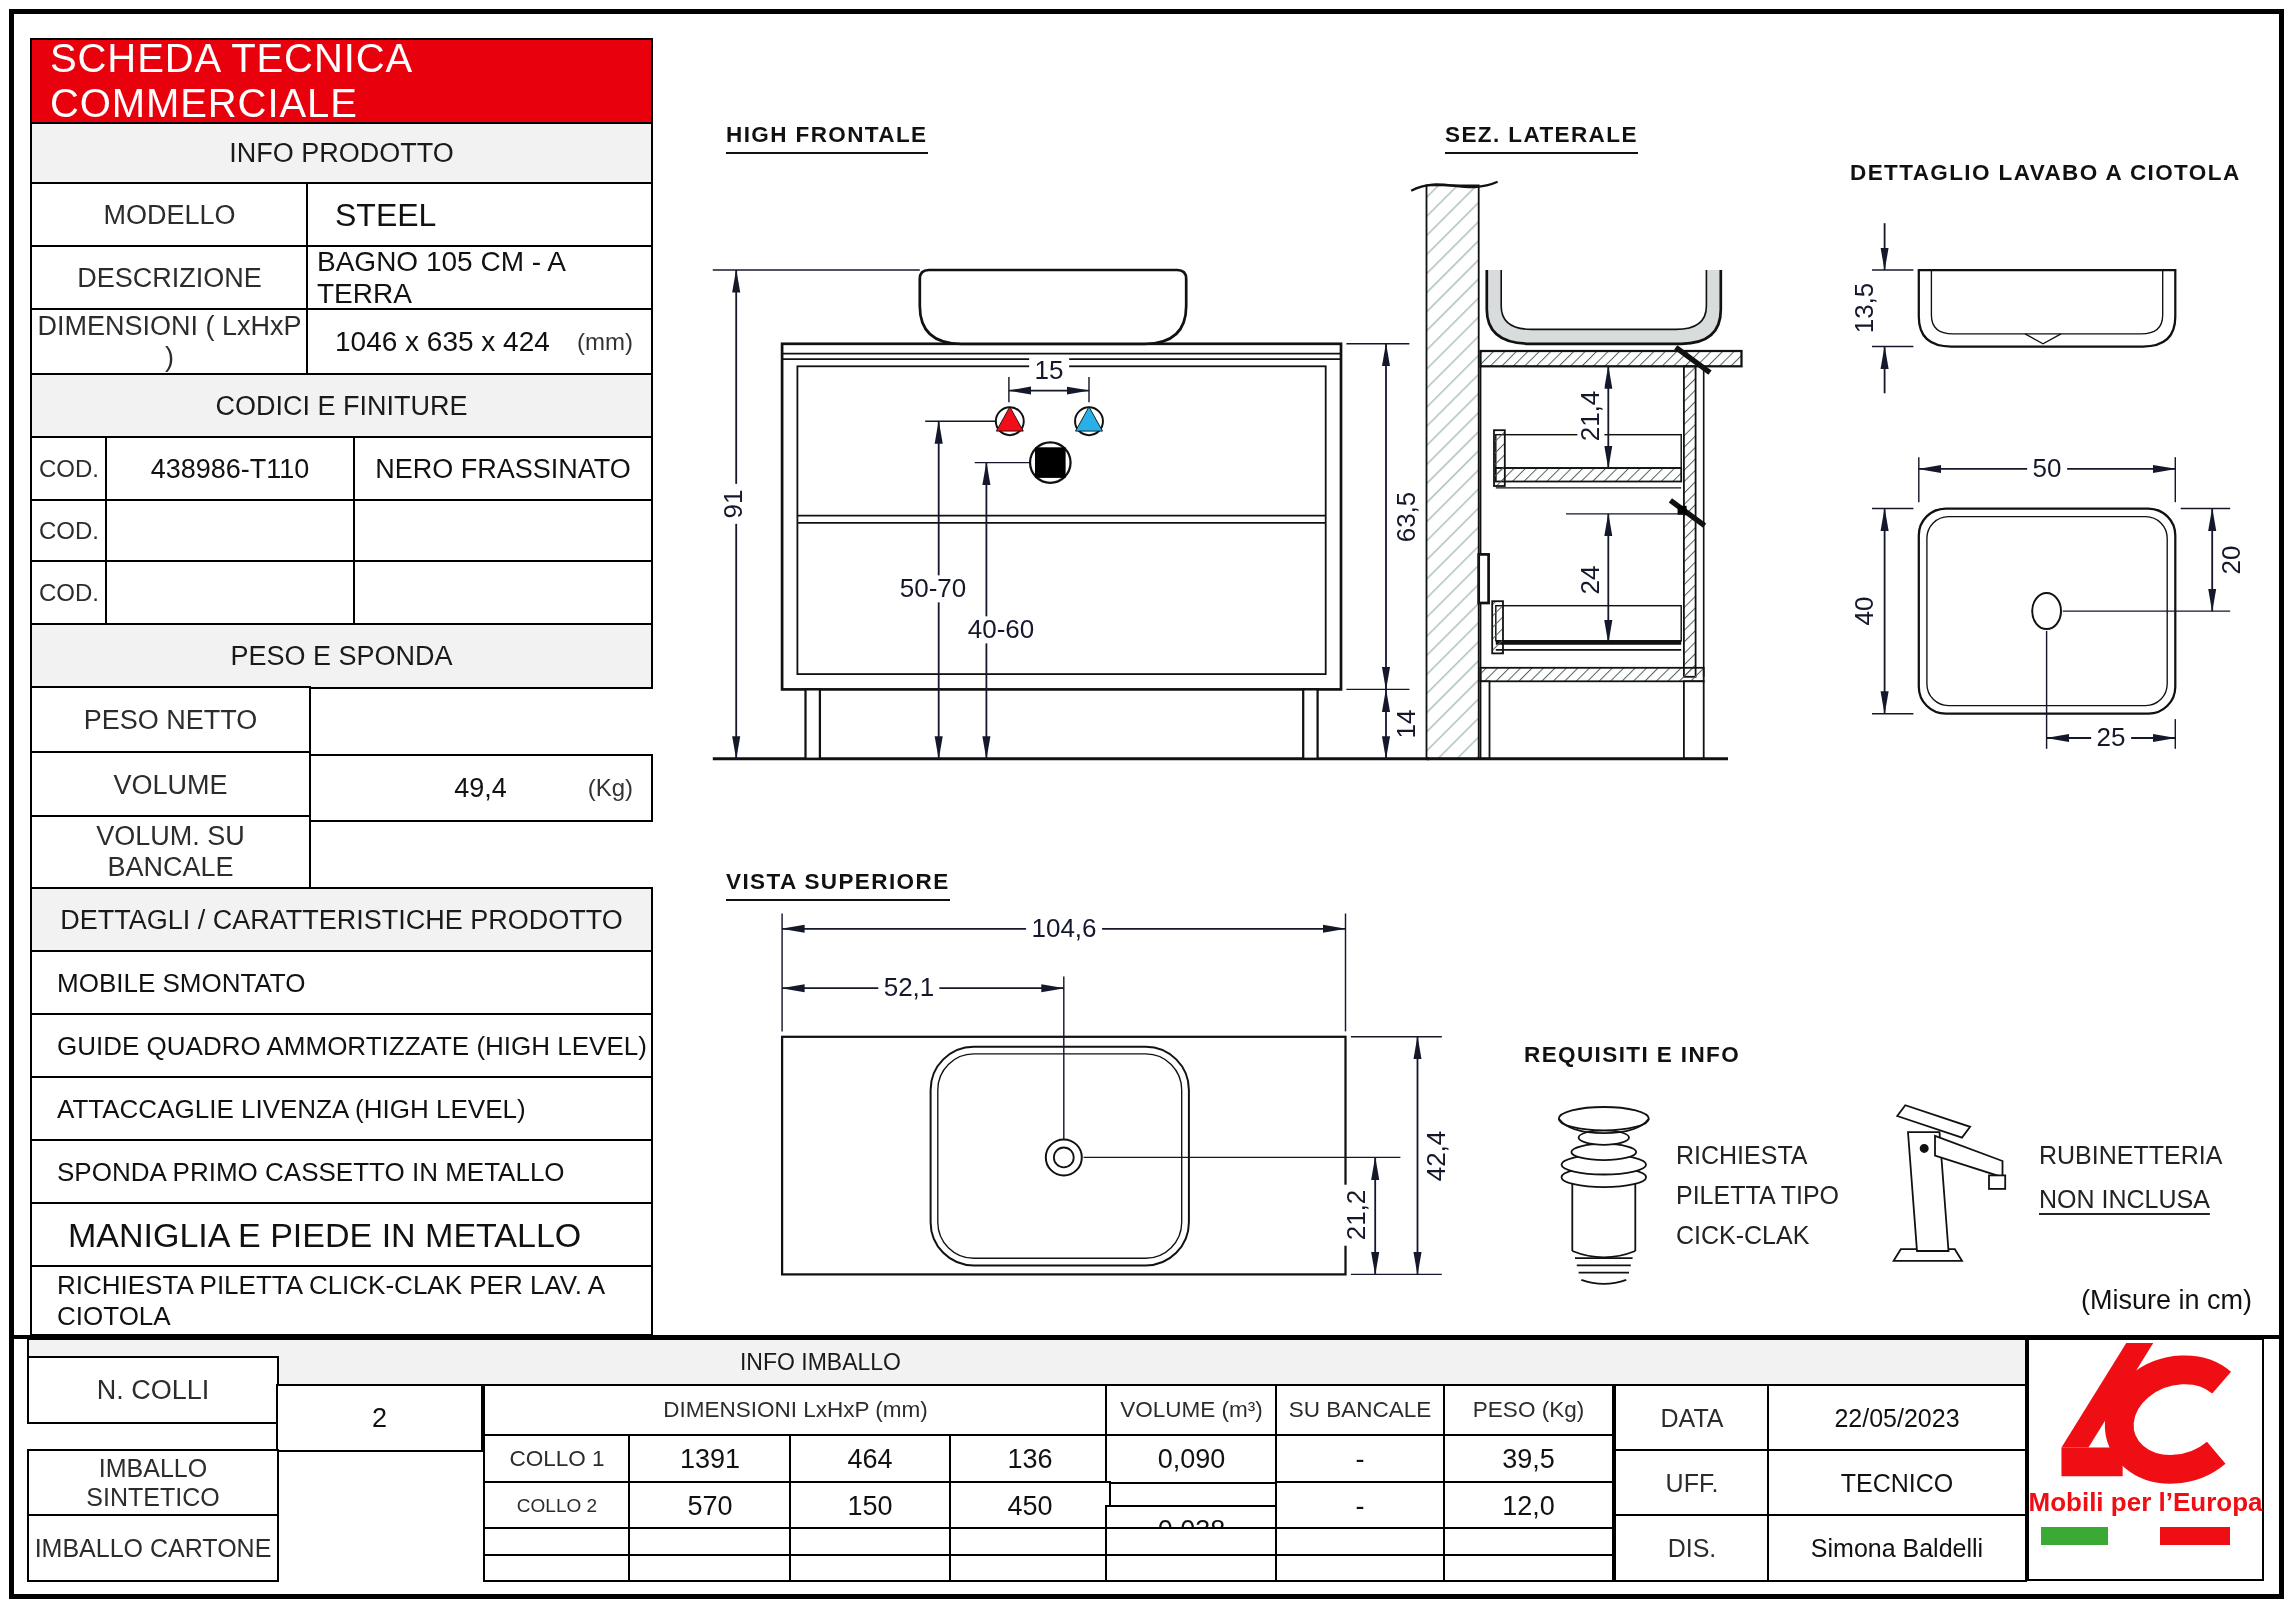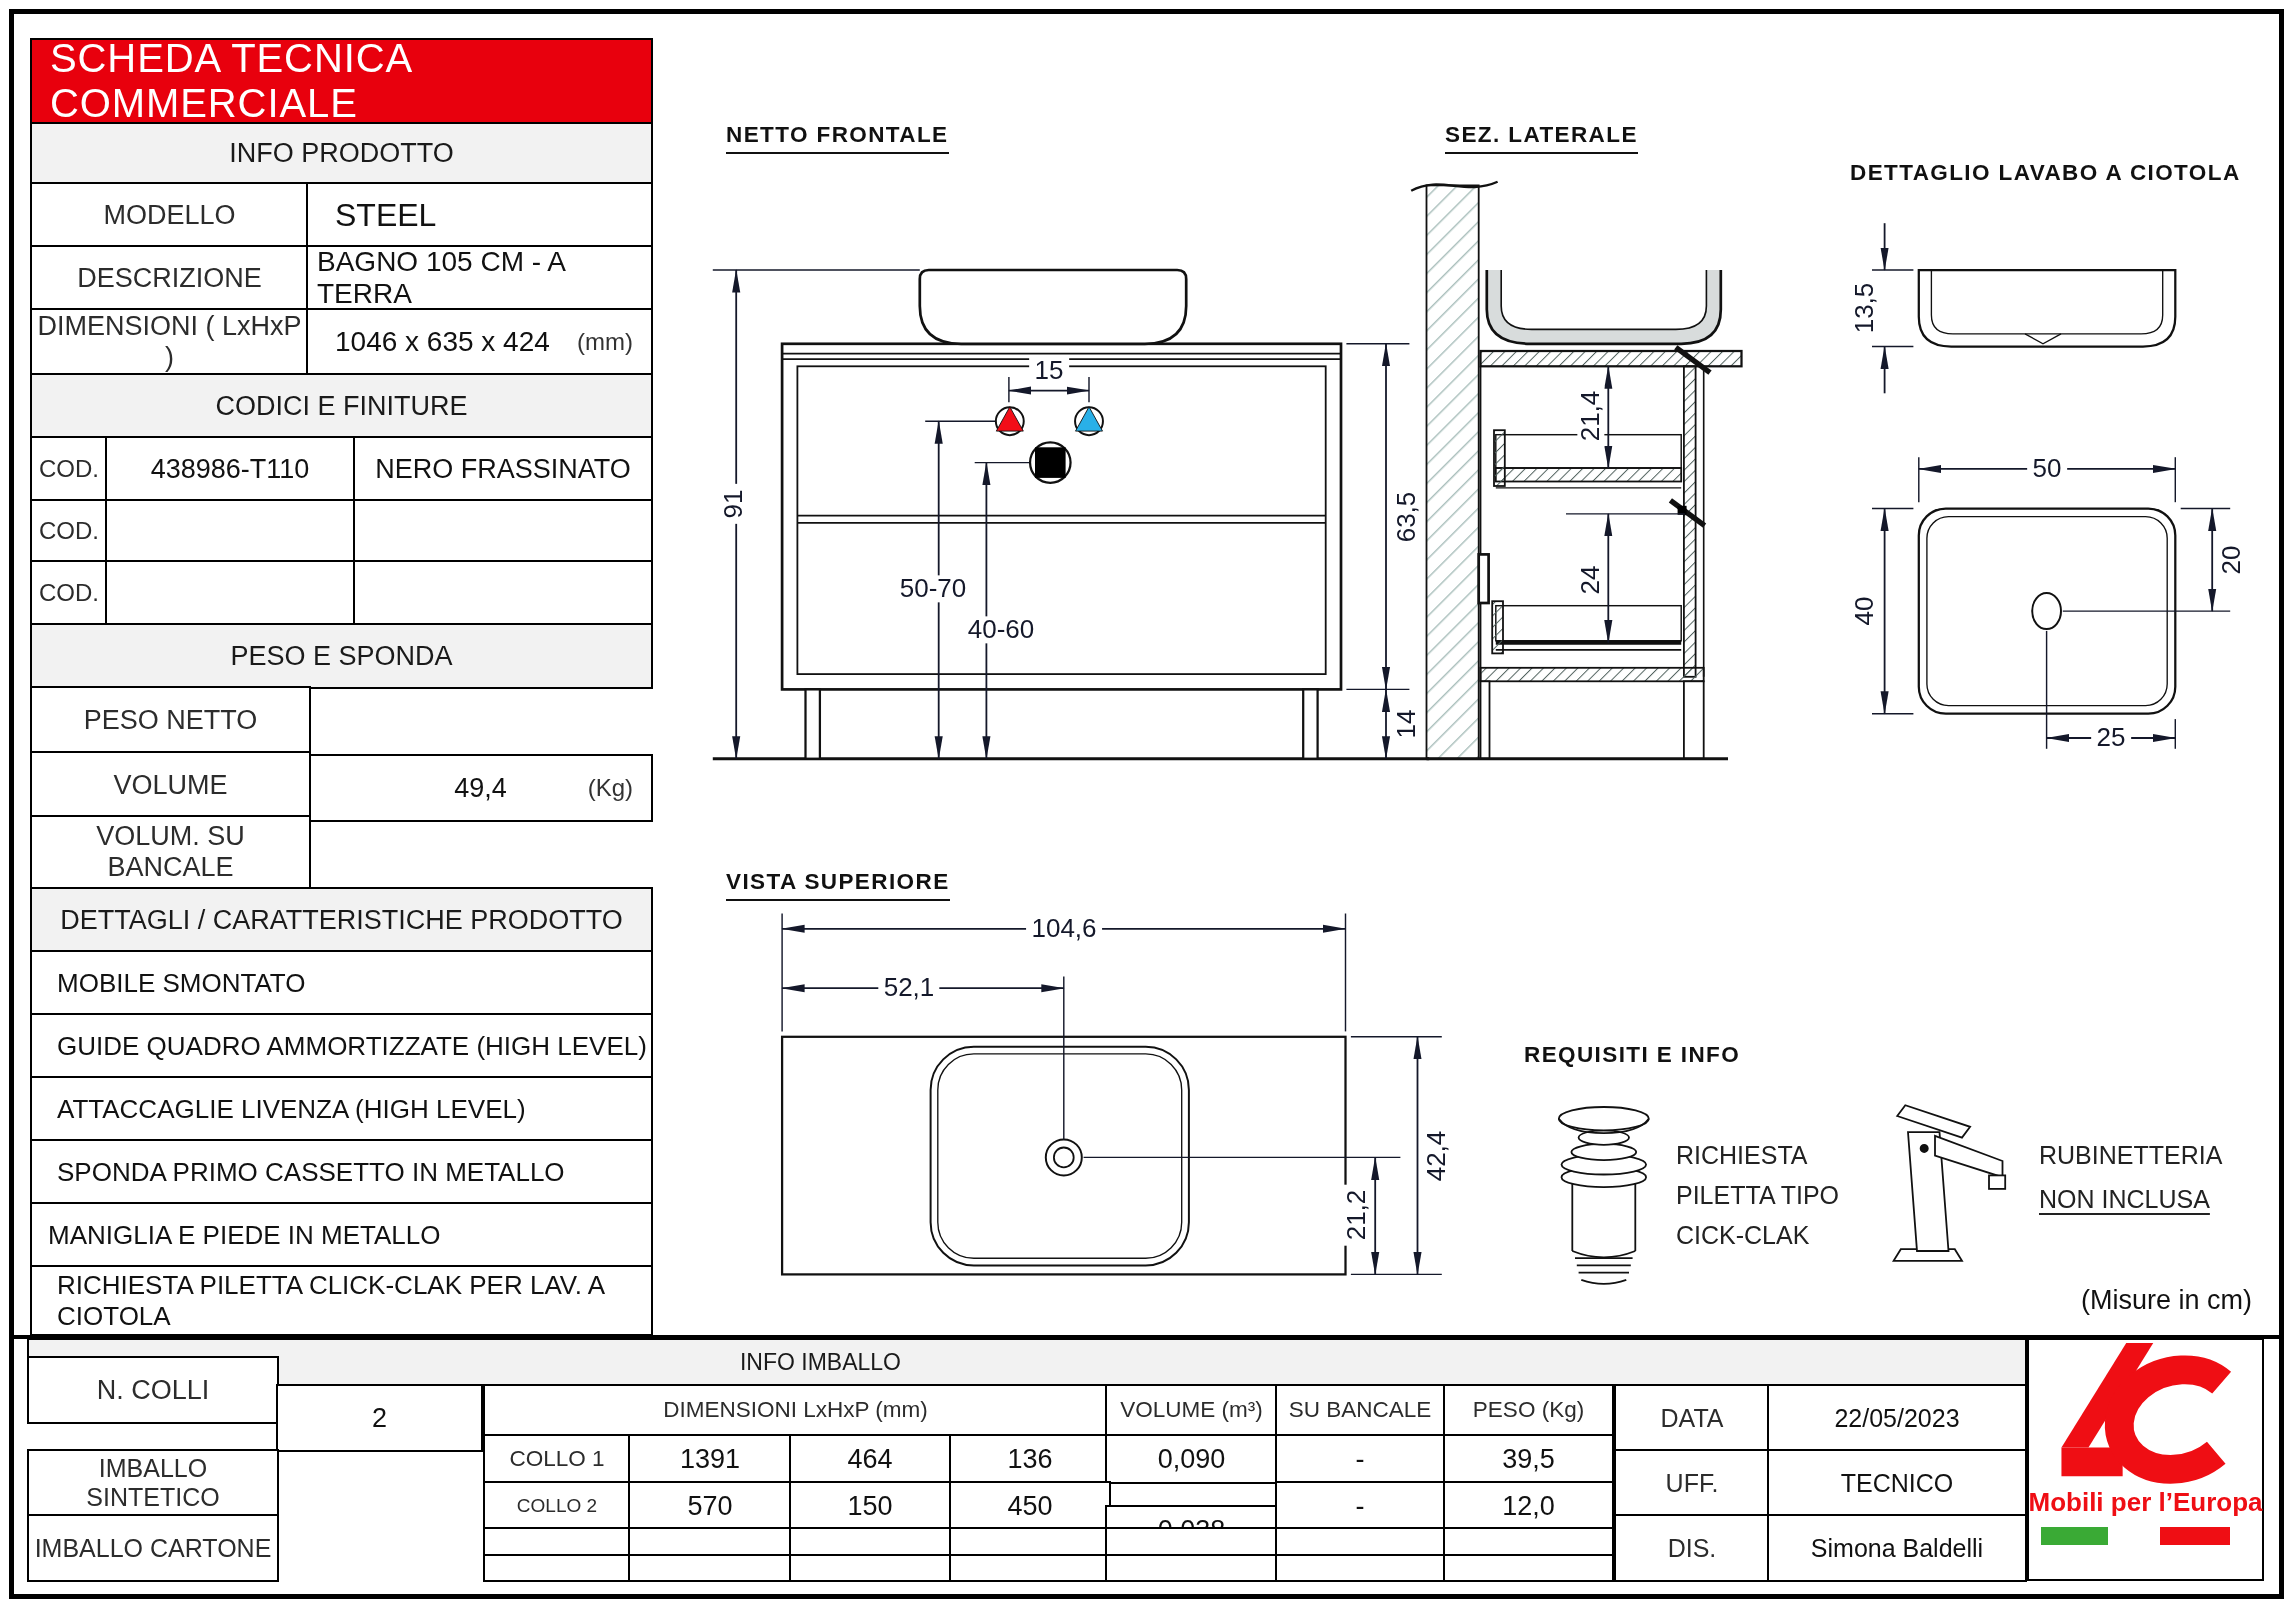--- a/index.html
+++ b/index.html
@@ -80,21 +80,21 @@
   <span class="v">-</span>
   <span class="u">(m³)</span>
 </div>
 
 <div class="cell band" style="left:30px;top:887px;width:623px;height:66px;">DETTAGLI / CARATTERISTICHE PRODOTTO</div>
 
 <div class="cell" style="left:30px;top:950px;width:623px;height:66px;padding-left:25px;font-size:26px;color:#111;">MOBILE SMONTATO</div>
 <div class="cell" style="left:30px;top:1013px;width:623px;height:66px;padding-left:25px;font-size:26px;color:#111;">GUIDE QUADRO AMMORTIZZATE (HIGH LEVEL)</div>
 <div class="cell" style="left:30px;top:1076px;width:623px;height:66px;padding-left:25px;font-size:26px;color:#111;">ATTACCAGLIE LIVENZA (HIGH LEVEL)</div>
 <div class="cell" style="left:30px;top:1139px;width:623px;height:66px;padding-left:25px;font-size:26px;color:#111;">SPONDA PRIMO CASSETTO IN METALLO</div>
-<div class="cell" style="left:30px;top:1202px;width:623px;height:66px;padding-left:16px;font-size:26px;color:#111;">MANIGLIA E PIEDE IN METALLO</div>
+<div class="cell" style="left:30px;top:1202px;width:623px;height:66px;padding-left:36px;font-size:34px;color:#111;">MANIGLIA E PIEDE IN METALLO</div>
 <div class="cell" style="left:30px;top:1265px;width:623px;height:71px;padding-left:25px;font-size:26px;color:#111;">RICHIESTA PILETTA CLICK-CLAK PER LAV. A CIOTOLA</div>
 
 <svg style="left:684px;top:108px;" width="1611" height="1224" viewBox="760 120 1790 1360">
   <defs>
     <pattern id="wallH" width="15" height="15" patternUnits="userSpaceOnUse" patternTransform="rotate(45)">
       <line x1="0" y1="0" x2="0" y2="15" stroke="#aabfbc" stroke-width="3.2"></line>
     </pattern>
     <pattern id="slabH" width="9" height="9" patternUnits="userSpaceOnUse" patternTransform="rotate(45)">
       <line x1="0" y1="0" x2="0" y2="9" stroke="#50615d" stroke-width="2.2"></line>
     </pattern>
@@ -247,21 +247,21 @@
   <g stroke="#111" fill="#fff" stroke-width="2">
     <polygon points="2112,1388 2172,1388 2180,1401 2104,1401"></polygon>
     <polygon points="2120,1258 2155,1258 2165,1390 2130,1390"></polygon>
     <polygon points="2150,1262 2225,1290 2225,1308 2150,1284"></polygon>
     <rect x="2210" y="1306" width="18" height="15"></rect>
     <polygon points="2108,1240 2180,1264 2189,1252 2117,1228"></polygon>
     <circle cx="2138" cy="1276" r="4" fill="#111"></circle>
   </g>
 </svg>
 
-<div class="dtitle" style="left:726px;top:122px;">NETTO FRONTALE</div>
+<div class="dtitle" style="left:726px;top:122px;">HIGH FRONTALE</div>
 <div class="dtitle" style="left:1445px;top:122px;">SEZ. LATERALE</div>
 <div class="dtitle nounder" style="left:1850px;top:160px;">DETTAGLIO LAVABO A CIOTOLA</div>
 <div class="dtitle" style="left:726px;top:869px;">VISTA SUPERIORE</div>
 <div class="dtitle nounder" style="left:1524px;top:1042px;">REQUISITI E INFO</div>
 
 <div class="dim rot" style="left:734px;top:504px;">91</div>
 <div class="dim" style="left:1049px;top:371px;">15</div>
 <div class="dim" style="left:933px;top:589px;">50-70</div>
 <div class="dim" style="left:1001px;top:630px;">40-60</div>
 <div class="dim rot" style="left:1407px;top:517px;">63,5</div>

